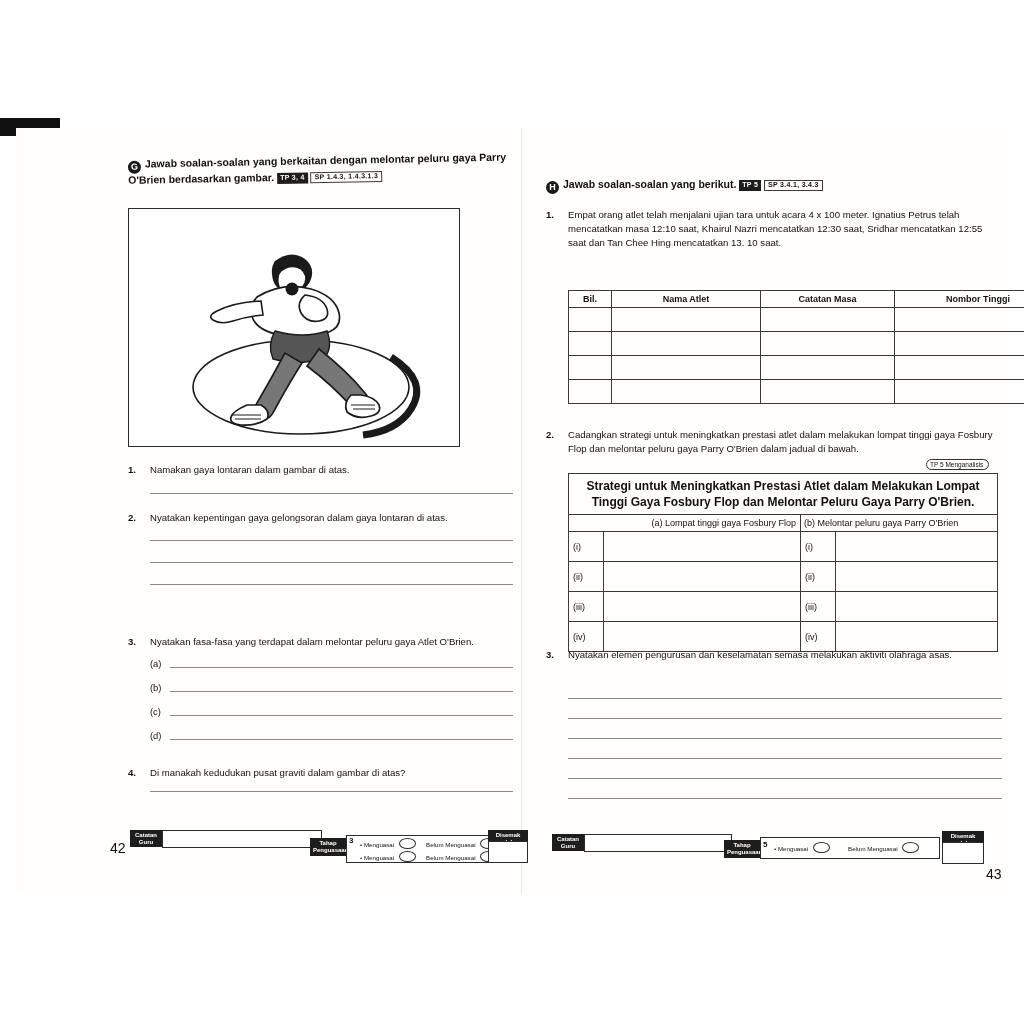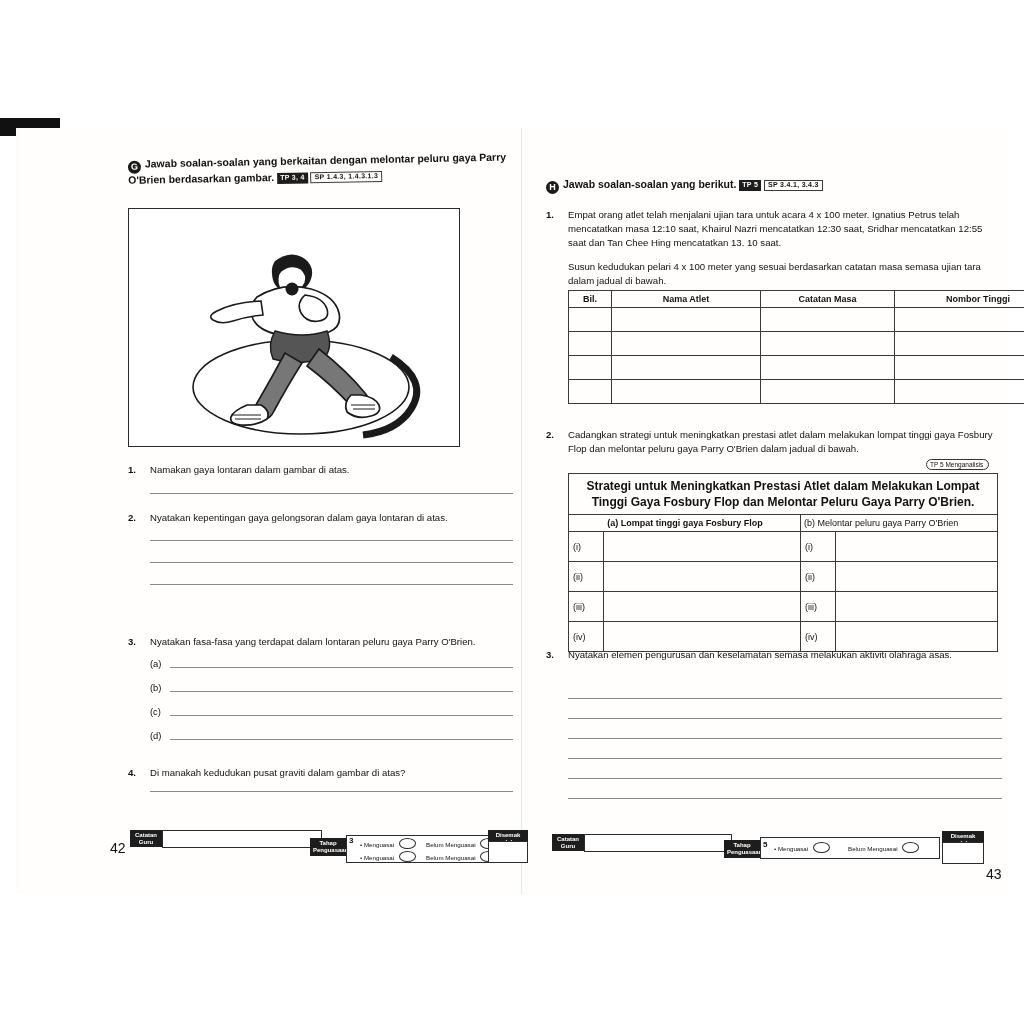--- a/index.html
+++ b/index.html
@@ -246,21 +246,21 @@
       <div class="q" style="left:106px; top:383px; width:385px;">
         <span class="num">2.</span>
         <span class="body">Nyatakan kepentingan gaya gelongsoran dalam gaya lontaran di atas.</span>
       </div>
       <div class="rule" style="left:128px; top:412px; width:363px;"></div>
       <div class="rule" style="left:128px; top:434px; width:363px;"></div>
       <div class="rule" style="left:128px; top:456px; width:363px;"></div>
 
       <div class="q" style="left:106px; top:507px; width:400px;">
         <span class="num">3.</span>
-        <span class="body">Nyatakan fasa-fasa yang terdapat dalam lontaran peluru gaya Parry O'Brien.</span>
+        <span class="body">Nyatakan fasa-fasa yang terdapat dalam melontar peluru gaya Atlet O'Brien.</span>
       </div>
       <div class="sub" style="left:128px; top:530px;">(a)</div>
       <div class="rule" style="left:148px; top:539px; width:343px;"></div>
       <div class="sub" style="left:128px; top:554px;">(b)</div>
       <div class="rule" style="left:148px; top:563px; width:343px;"></div>
       <div class="sub" style="left:128px; top:578px;">(c)</div>
       <div class="rule" style="left:148px; top:587px; width:343px;"></div>
       <div class="sub" style="left:128px; top:602px;">(d)</div>
       <div class="rule" style="left:148px; top:611px; width:343px;"></div>
 
@@ -307,23 +307,20 @@
       <div class="sec-head" style="left:18px; top:50px; width:440px;">
         <span class="circ-letter">H</span><span>Jawab soalan-soalan yang berikut.</span>
         <span class="tag-dark">TP 5</span>
         <span class="tag-box">SP 3.4.1, 3.4.3</span>
       </div>
 
       <div class="q" style="left:18px; top:80px; width:452px;">
         <span class="num">1.</span>
         <span class="body">Empat orang atlet telah menjalani ujian tara untuk acara 4 x 100 meter. Ignatius Petrus telah mencatatkan masa 12:10 saat, Khairul Nazri mencatatkan 12:30 saat, Sridhar mencatatkan 12:55 saat dan Tan Chee Hing mencatatkan 13. 10 saat.</span>
       </div>
-      <div class="q" style="left:18px; top:132px; width:452px;">
-        <span class="body">Susun kedudukan pelari 4 x 100 meter yang sesuai berdasarkan catatan masa semasa ujian tara dalam jadual di bawah.</span>
-      </div>
 
       <div class="tbl-wrap" style="left:40px; top:162px; width:494px;">
         <table>
           <thead>
             <tr>
               <th style="width:34px;">Bil.</th>
               <th style="width:140px;">Nama Atlet</th>
               <th style="width:125px;">Catatan Masa</th>
               <th>Nombor Tinggi</th>
             </tr>
@@ -363,21 +360,21 @@
       </div>
       <div class="badge-pill" style="left:398px; top:331px;">TP 5 Menganalisis</div>
 
       <div class="tbl-wrap" style="left:40px; top:345px; width:430px;">
         <table>
           <thead>
             <tr>
               <th colspan="4" style="font-size:12px; line-height:1.35; padding:4px 6px;">Strategi untuk Meningkatkan Prestasi Atlet dalam Melakukan Lompat Tinggi Gaya Fosbury Flop dan Melontar Peluru Gaya Parry O'Brien.</th>
             </tr>
             <tr>
-              <th colspan="2" style="text-align:center; padding-left:5px; font-weight:bold;">(a) Lompat tinggi gaya Fosbury Flop</th>
+              <th colspan="2" style="text-align:right; padding-left:5px; font-weight:normal;">(a) Lompat tinggi gaya Fosbury Flop</th>
               <th colspan="2" style="text-align:left; padding-left:3px; font-weight:normal;">(b) Melontar peluru gaya Parry O'Brien</th>
             </tr>
           </thead>
           <tbody>
             <tr>
               <td style="width:26px; height:23px;">(i)</td>
               <td style="width:188px;"></td>
               <td style="width:26px;">(i)</td>
               <td></td>
             </tr>

